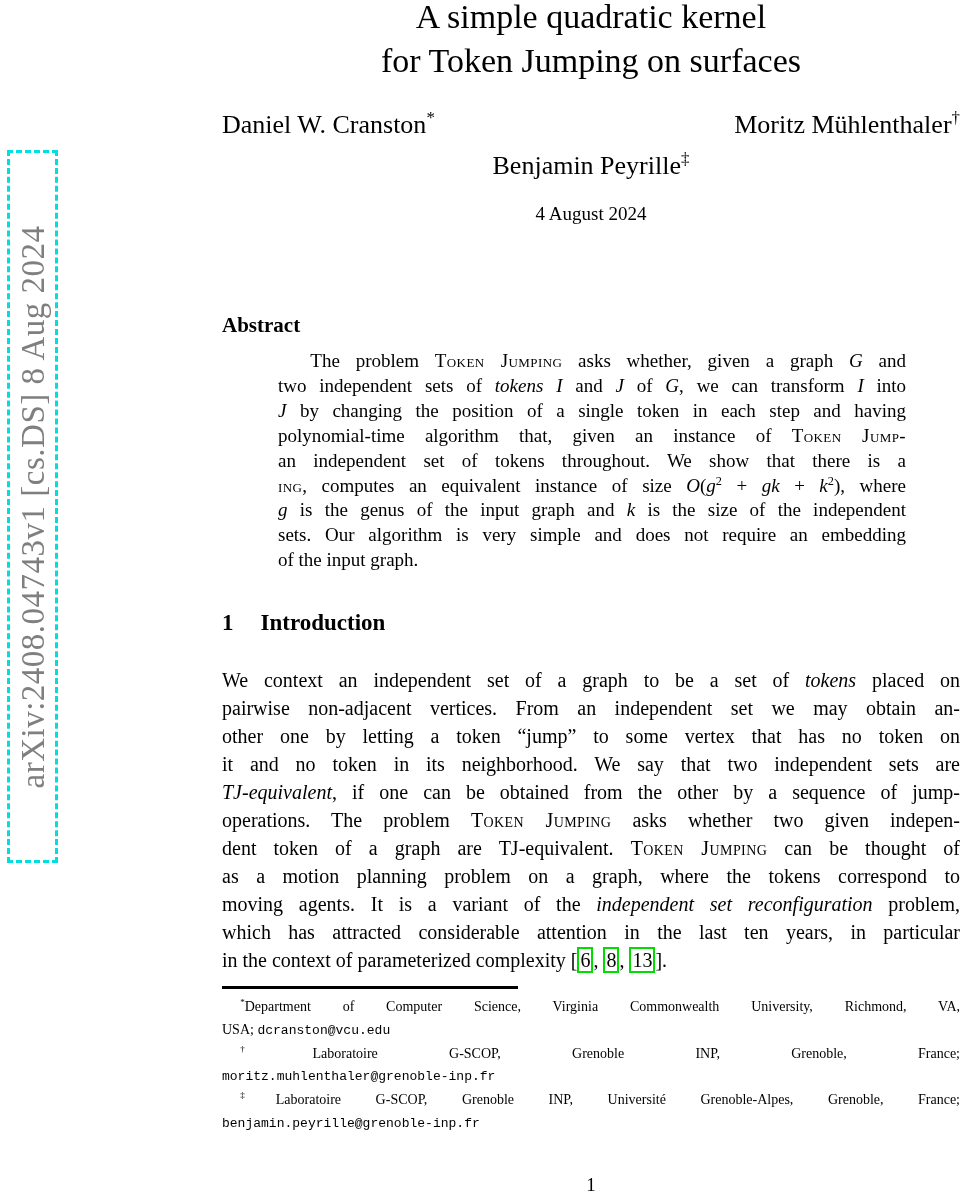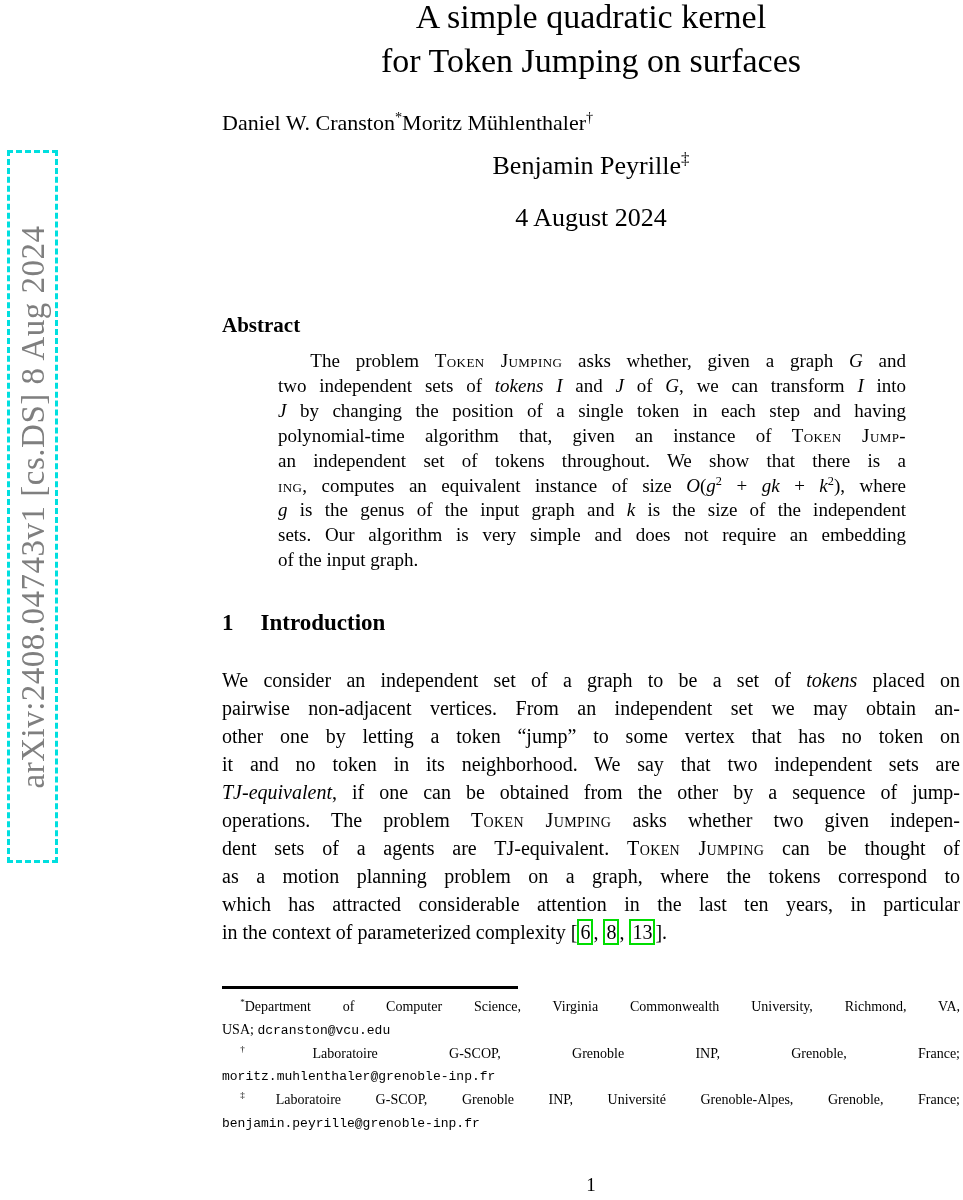--- a/index.html
+++ b/index.html
@@ -24,29 +24,29 @@
     letter-spacing:0.5px;
   }
 
   
   .title {
     position:absolute; top:-5px; left:222px; width:738px;
     text-align:center; font-size:34px; line-height:44px;
   }
   .authors-row {
     position:absolute; top:110px; left:222px; width:738px;
-    display:flex; justify-content:flex-start; font-size:22px;
+    display:flex; justify-content:space-between; gap:62px; font-size:26px;
   }
   .authors-row2 {
     position:absolute; top:151px; left:222px; width:738px;
     text-align:center; font-size:26px;
   }
   .date {
     position:absolute; top:203px; left:222px; width:738px;
-    text-align:center; font-size:26px;
+    text-align:center; font-size:19px;
   }
 
   
   .abstract-heading {
     position:absolute; top:313px; left:222px; width:738px;
     text-align:left; font-weight:bold; font-size:21px;
   }
   .abstract-body {
     position:absolute; top:349px; left:278px; width:628px;
     font-size:19px; line-height:24.9px;
@@ -130,28 +130,29 @@
       <div class="line just"><span class="s-m">g</span><span> is the genus of the input graph and </span><span class="s-m">k</span><span> is the size of the independent</span></div>
       <div class="line just"><span>sets. Our algorithm is very simple and does not require an embedding</span></div>
       <div class="line"><span>of the input graph.</span></div>
     </div>
 
   <div class="section-heading">
     <span class="sec-num">1</span><span class="sec-title">Introduction</span>
   </div>
 
   <div class="intro-body">
-      <div class="line just"><span>We consider an independent set of a graph to be a set of </span><span class="s-i">tokens</span><span> placed on</span></div>
+      <div class="line just"><span>We context an independent set of a graph to be a set of </span><span class="s-i">tokens</span><span> placed on</span></div>
       <div class="line just"><span>pairwise non-adjacent vertices. From an independent set we may obtain an-</span></div>
       <div class="line just"><span>other one by letting a token “jump” to some vertex that has no token on</span></div>
       <div class="line just"><span>it and no token in its neighborhood. We say that two independent sets are</span></div>
       <div class="line just"><span class="s-i">TJ-equivalent</span><span>, if one can be obtained from the other by a sequence of jump-</span></div>
       <div class="line just"><span>operations. The problem </span><span class="s-sc">Token Jumping</span><span> asks whether two given indepen-</span></div>
-      <div class="line just"><span>dent sets of a agents are TJ-equivalent. </span><span class="s-sc">Token Jumping</span><span> can be thought of</span></div>
+      <div class="line just"><span>dent token of a graph are TJ-equivalent. </span><span class="s-sc">Token Jumping</span><span> can be thought of</span></div>
       <div class="line just"><span>as a motion planning problem on a graph, where the tokens correspond to</span></div>
+      <div class="line just"><span>moving agents. It is a variant of the </span><span class="s-i">independent set reconfiguration</span><span> problem,</span></div>
       <div class="line just"><span>which has attracted considerable attention in the last ten years, in particular</span></div>
       <div class="line"><span>in the context of parameterized complexity [</span><span class="s-cite">6</span><span>, </span><span class="s-cite">8</span><span>, </span><span class="s-cite">13</span><span>].</span></div>
     </div>
 
   <div class="footnote-rule"></div>
   <div class="footnotes">
       <div class="line just ind"><span class="s-sup">*</span><span>Department of Computer Science, Virginia Commonwealth University, Richmond, VA,</span></div>
       <div class="line"><span>USA; </span><span class="s-tt">dcranston@vcu.edu</span></div>
       <div class="line just ind"><span class="s-sup">†</span><span>Laboratoire G-SCOP, Grenoble INP, Grenoble, France;</span></div>
       <div class="line"><span class="s-tt">moritz.muhlenthaler@grenoble-inp.fr</span></div>

